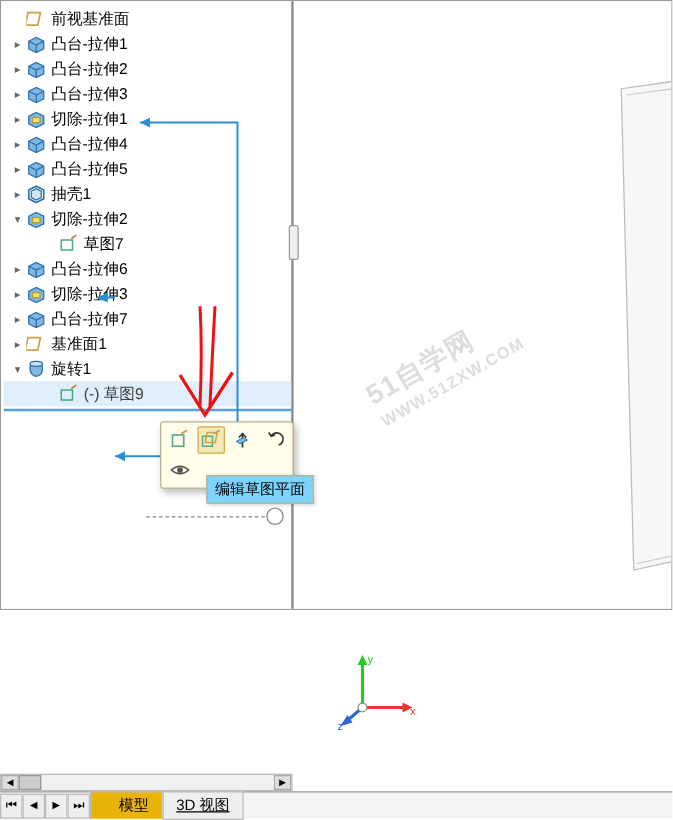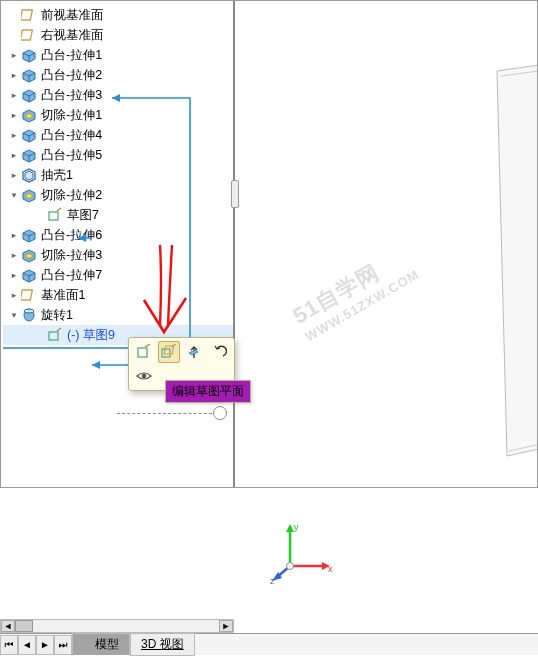--- a/index.html
+++ b/index.html
@@ -6,51 +6,51 @@
 body { width: 538px; height: 656px; background: #fff; overflow: hidden; position: relative; }
 .container { display: flex; width: 100%; height: 488px; border: 1px solid #999; }
 .tree-panel { width: 234px; background: #fff; border-right: 2px solid #888; position: relative; overflow: visible; }
 .tree { padding: 4px 0 0 2px; }
 .tree-row { display: flex; align-items: center; height: 20px; font-size: 12.5px; color: #000; position: relative; cursor: default; }
 .tree-row .expander { width: 10px; height: 10px; display: inline-flex; align-items: center; justify-content: center; margin-right: 2px; color: #666; font-size: 9px; }
 .tree-row .icon { width: 16px; height: 16px; display: inline-flex; align-items: center; justify-content: center; margin-right: 4px; }
 .indent-0 { padding-left: 6px; }
 .indent-2 { padding-left: 44px; }
 .selected-row { background: #e0eefc; }
-.selected-text { color: #1d4ed8; text-align: center; }
+.selected-text { color: #404040; text-align: center; }
 .sep-line { border-top: 2px solid #5aa0e0; margin: 2px 0 0 0; }
 
 .viewport { flex: 1; background: #fff; position: relative; overflow: hidden; }
 .part-shape { position: absolute; right: -40px; top: 60px; width: 90px; height: 400px; }
 .part-shape svg { width: 100%; height: 100%; }
 
 .watermark { position: absolute; left: 290px; top: 270px; font-size: 22px; color: #ddd; transform: rotate(-30deg); white-space: nowrap; pointer-events: none; font-weight: bold; letter-spacing: 1px; }
 .watermark .sub { font-size: 13px; display:block; }
 
 .triad { position: absolute; left: 270px; bottom: 70px; width: 70px; height: 70px; }
 
 .tabs { display: flex; align-items: center; height: 22px; background: #f4f4f4; border-top: 1px solid #999; font-size: 12px; }
 .tabs .nav { display: flex; }
 .tabs .nav div { width: 18px; height: 20px; border: 1px solid #bbb; background: #eee; display: flex; align-items: center; justify-content: center; font-size: 10px; cursor: pointer; }
 .tabs .tab { padding: 2px 10px; border: 1px solid #bbb; background: #fff; cursor: pointer; }
-.tabs .tab.active { background: #a3a3a3; border-bottom: 1px solid #fff; padding-left: 22px; }
+.tabs .tab.active { background: #eab308; border-bottom: 1px solid #fff; padding-left: 22px; }
 .tabs .tab.inactive { background: #eee; text-decoration: underline; }
 
 .scroll-h { height: 14px; background: #eee; border: 1px solid #bbb; display:flex; align-items:center; }
 .scroll-h .btn { width:14px; height:12px; background:#ddd; border:1px solid #aaa; display:flex; align-items:center; justify-content:center; font-size:9px; }
 .scroll-h .track { flex:1; background:#f0f0f0; height:12px; position:relative; }
 .scroll-h .thumb { position:absolute; left:0; width:18px; height:12px; background:#ccc; border:1px solid #999; }
 
 
 .ctx-popup { position: absolute; left: 128px; top: 337px; z-index: 50; background: #fffde9; border: 1px solid #b7b28f; border-radius: 3px; box-shadow: 2px 3px 6px rgba(0,0,0,0.25); padding: 3px 4px; display: flex; flex-direction: column; gap: 2px; }
 .ctx-row { display: flex; align-items: center; gap: 3px; }
 .ctx-btn { width: 22px; height: 22px; border: 1px solid transparent; border-radius: 2px; display: flex; align-items: center; justify-content: center; cursor: pointer; }
 .ctx-btn.hover { background: #f6e9b8; border-color: #caa94f; }
 .ctx-btn svg { width: 16px; height: 16px; }
-.tooltip { position: absolute; left: 165px; top: 380px; background: #a21caf; border: 1px solid #b7b28f; font-size: 12px; padding: 2px 6px; z-index: 60; box-shadow: 1px 1px 3px rgba(0,0,0,0.2); text-align: right; }
+.tooltip { position: absolute; left: 165px; top: 380px; background: #7dd3fc; border: 1px solid #b7b28f; font-size: 12px; padding: 2px 6px; z-index: 60; box-shadow: 1px 1px 3px rgba(0,0,0,0.2); text-align: right; }
 
 
 .annot { position:absolute; pointer-events:none; z-index: 40; }
 
 
 .split-handle { position:absolute; left:231px; top:180px; width:8px; height:28px; background:#eee; border:1px solid #999; border-radius:2px; z-index:5; }
 
 .dashed-extent { border-top: 1px dashed #888; position:absolute; left:116px; top:412px; width:100px; }
 .dashed-circle { position:absolute; left:212px; top:405px; width:14px; height:14px; border:1px solid #888; border-radius:50%; background:#fff; }
 
@@ -63,29 +63,20 @@
     <div class="tree">
 
       <div class="tree-row indent-0">
         <span class="expander"></span>
         <span class="icon">
             <svg viewBox="0 0 16 16">
               <rect x="2" y="3" width="10" height="10" fill="none" stroke="#caa24a" stroke-width="1.4" transform="skewX(-12)"></rect>
             </svg>
           </span>
         <span>前视基准面</span>
-      </div>
-      <div class="tree-row indent-0">
-        <span class="expander"></span>
-        <span class="icon">
-            <svg viewBox="0 0 16 16">
-              <rect x="2" y="3" width="10" height="10" fill="none" stroke="#caa24a" stroke-width="1.4" transform="skewX(-12)"></rect>
-            </svg>
-          </span>
-        <span>右视基准面</span>
       </div>
 
 
       <div class="tree-row indent-0">
           <span class="expander">▸</span>
           <span class="icon">
             <svg viewBox="0 0 16 16">
               <path d="M2 6 L8 3 L14 6 L14 12 L8 15 L2 12 Z" fill="#7fb6e2" stroke="#2a6fa8"></path>
               <path d="M2 6 L8 9 L14 6 M8 9 L8 15" stroke="#2a6fa8" fill="none"></path>
             </svg>

